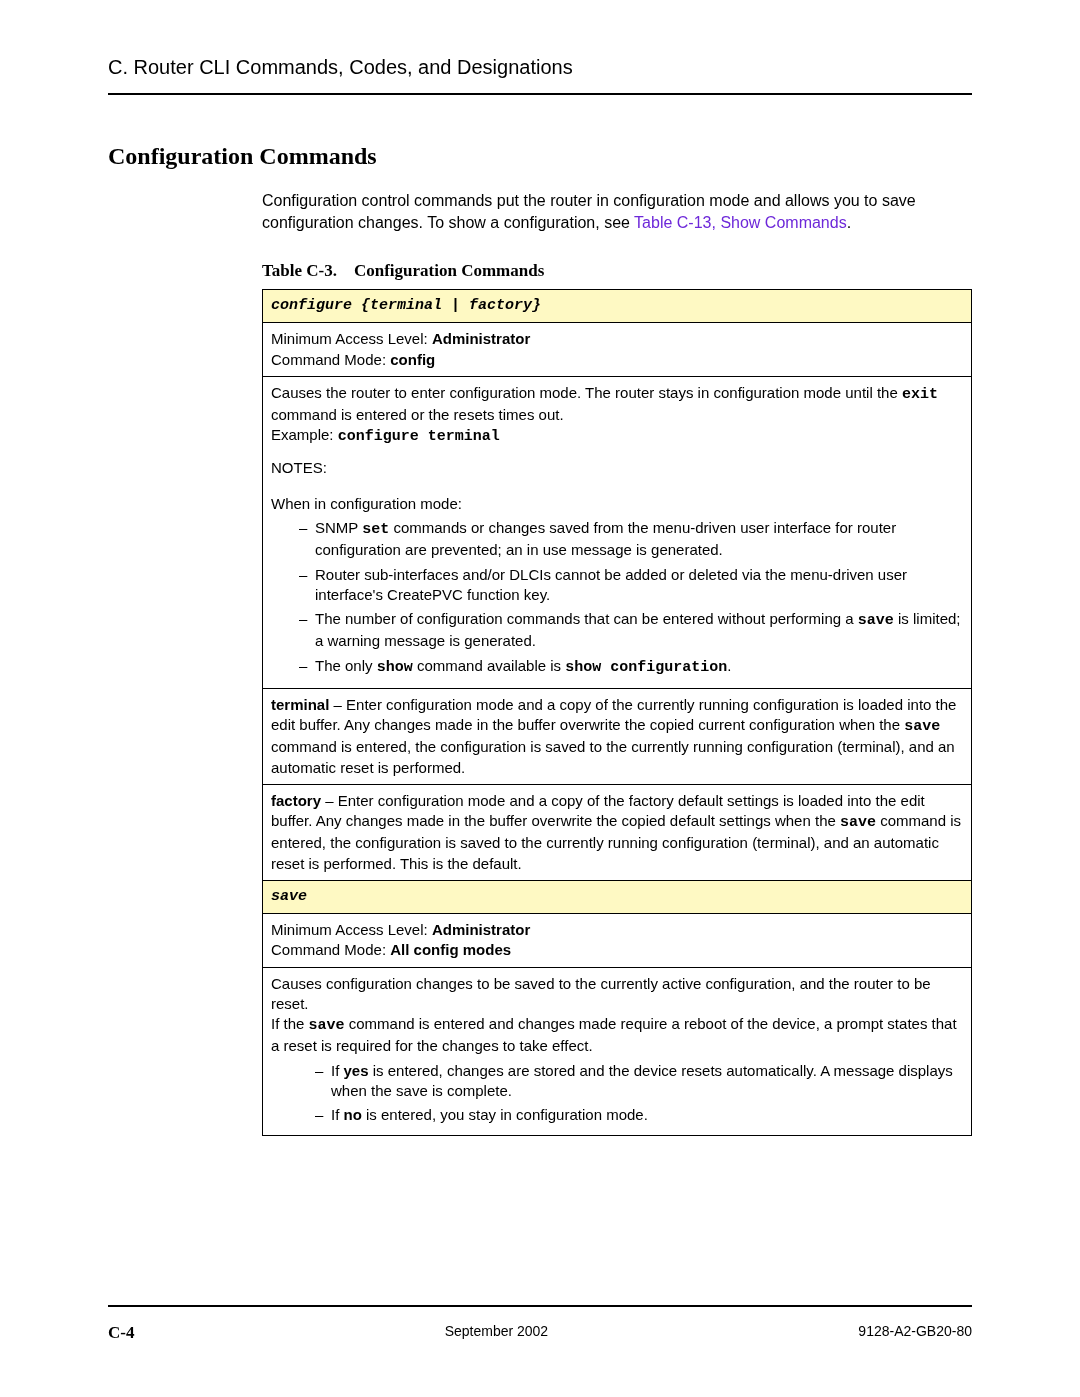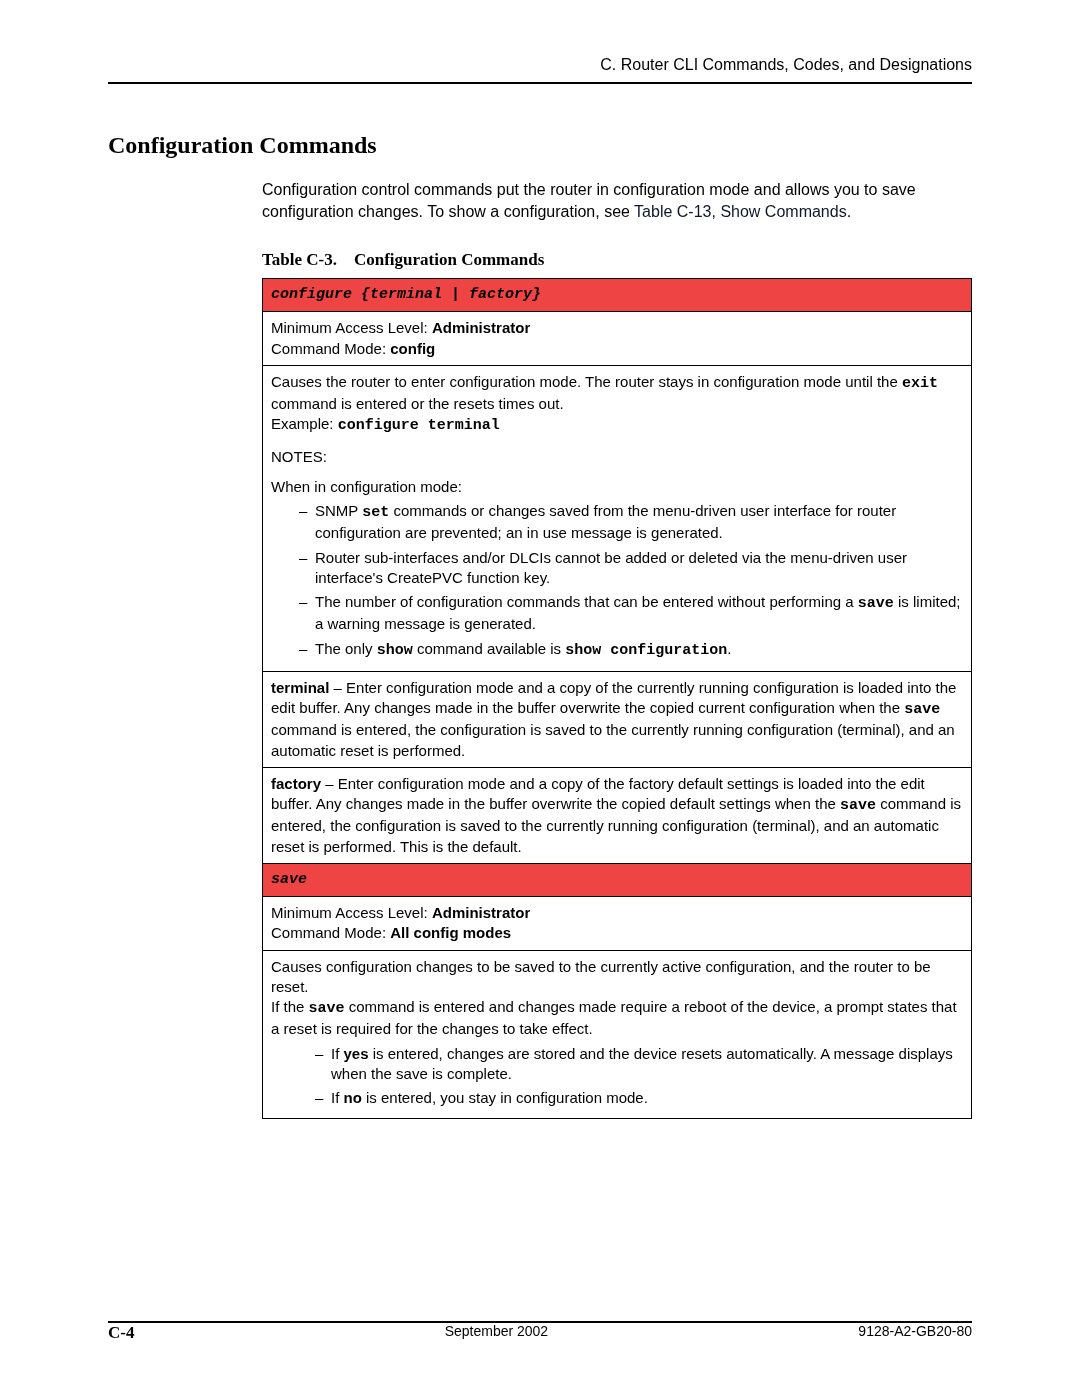--- a/index.html
+++ b/index.html
@@ -10,23 +10,22 @@
     color: #000;
     width: 1080px;
   }
   .page {
     padding: 56px 108px 60px 108px;
     box-sizing: border-box;
     min-height: 1397px;
     position: relative;
   }
   .running-head {
-    font-size: 16px;
-    margin-bottom: 8px;
-    text-align: right;
+    font-size: 20px;
+    margin-bottom: 14px;
   }
   .top-rule {
     border: none;
     border-top: 2px solid #000;
     margin: 0 0 48px 0;
   }
   .section-title {
     font-family: "Times New Roman", Times, serif;
     font-weight: bold;
     font-size: 24px;
@@ -34,21 +33,21 @@
   }
   .body-indent {
     margin-left: 154px;
   }
   .intro {
     font-size: 16px;
     line-height: 1.35;
     margin-bottom: 6px;
   }
   .link {
-    color: #0f172a;
+    color: #6d28d9;
     text-decoration: none;
   }
   .table-caption {
     font-family: "Times New Roman", Times, serif;
     font-weight: bold;
     font-size: 17px;
     margin: 28px 0 8px 0;
   }
   table.cmd {
     width: 100%;
@@ -56,21 +55,21 @@
     border: 1px solid #000;
     font-size: 15px;
   }
   table.cmd td {
     border: 1px solid #000;
     padding: 6px 8px;
     vertical-align: top;
     line-height: 1.35;
   }
   .cmd-header {
-    background: #ef4444;
+    background: #fef9c3;
     font-family: "Courier New", monospace;
     font-weight: bold;
     font-style: italic;
   }
   .mono-b {
     font-family: Liberation Mono, monospace;
     font-weight: bold;
   }
   ul.dash {
     list-style: none;
@@ -86,21 +85,21 @@
     content: "–";
     position: absolute;
     left: 0;
   }
   .footer {
     position: absolute;
     left: 108px;
     right: 108px;
     bottom: 54px;
     border-top: 2px solid #000;
-    padding-top: 0;
+    padding-top: 16px;
     font-size: 14px;
     display: flex;
     justify-content: space-between;
   }
   .footer .pg {
     font-family: "Times New Roman", Times, serif;
     font-weight: bold;
     font-size: 17px;
   }
 </style>
@@ -134,21 +133,21 @@
           </tr>
       <tr>
             <td>
         <div>
           <span>Causes the router to enter configuration mode. The router stays in configuration mode until the </span><span class="mono-b">exit</span><span> command is entered or the resets times out.</span>
         </div>
         <div style="">
           <span>Example: </span><span class="mono-b">configure terminal</span>
         </div>
         <div style="margin-top:10px;">NOTES:</div>
-        <div style="margin-top:10px;">When in configuration mode:</div>
+        <div style="margin-top:16px;">When in configuration mode:</div>
         <ul class="dash">
           <li>
             <span>SNMP </span><span class="mono-b">set</span><span> commands or changes saved from the menu-driven user interface for router configuration are prevented; an in use message is generated.</span>
           </li>
           <li>Router sub-interfaces and/or DLCIs cannot be added or deleted via the menu-driven user interface's CreatePVC function key.</li>
           <li>
             <span>The number of configuration commands that can be entered without performing a </span><span class="mono-b">save</span><span> is limited; a warning message is generated.</span>
           </li>
           <li>
             <span>The only </span><span class="mono-b">show</span><span> command available is </span><span class="mono-b">show configuration</span><span>.</span>

